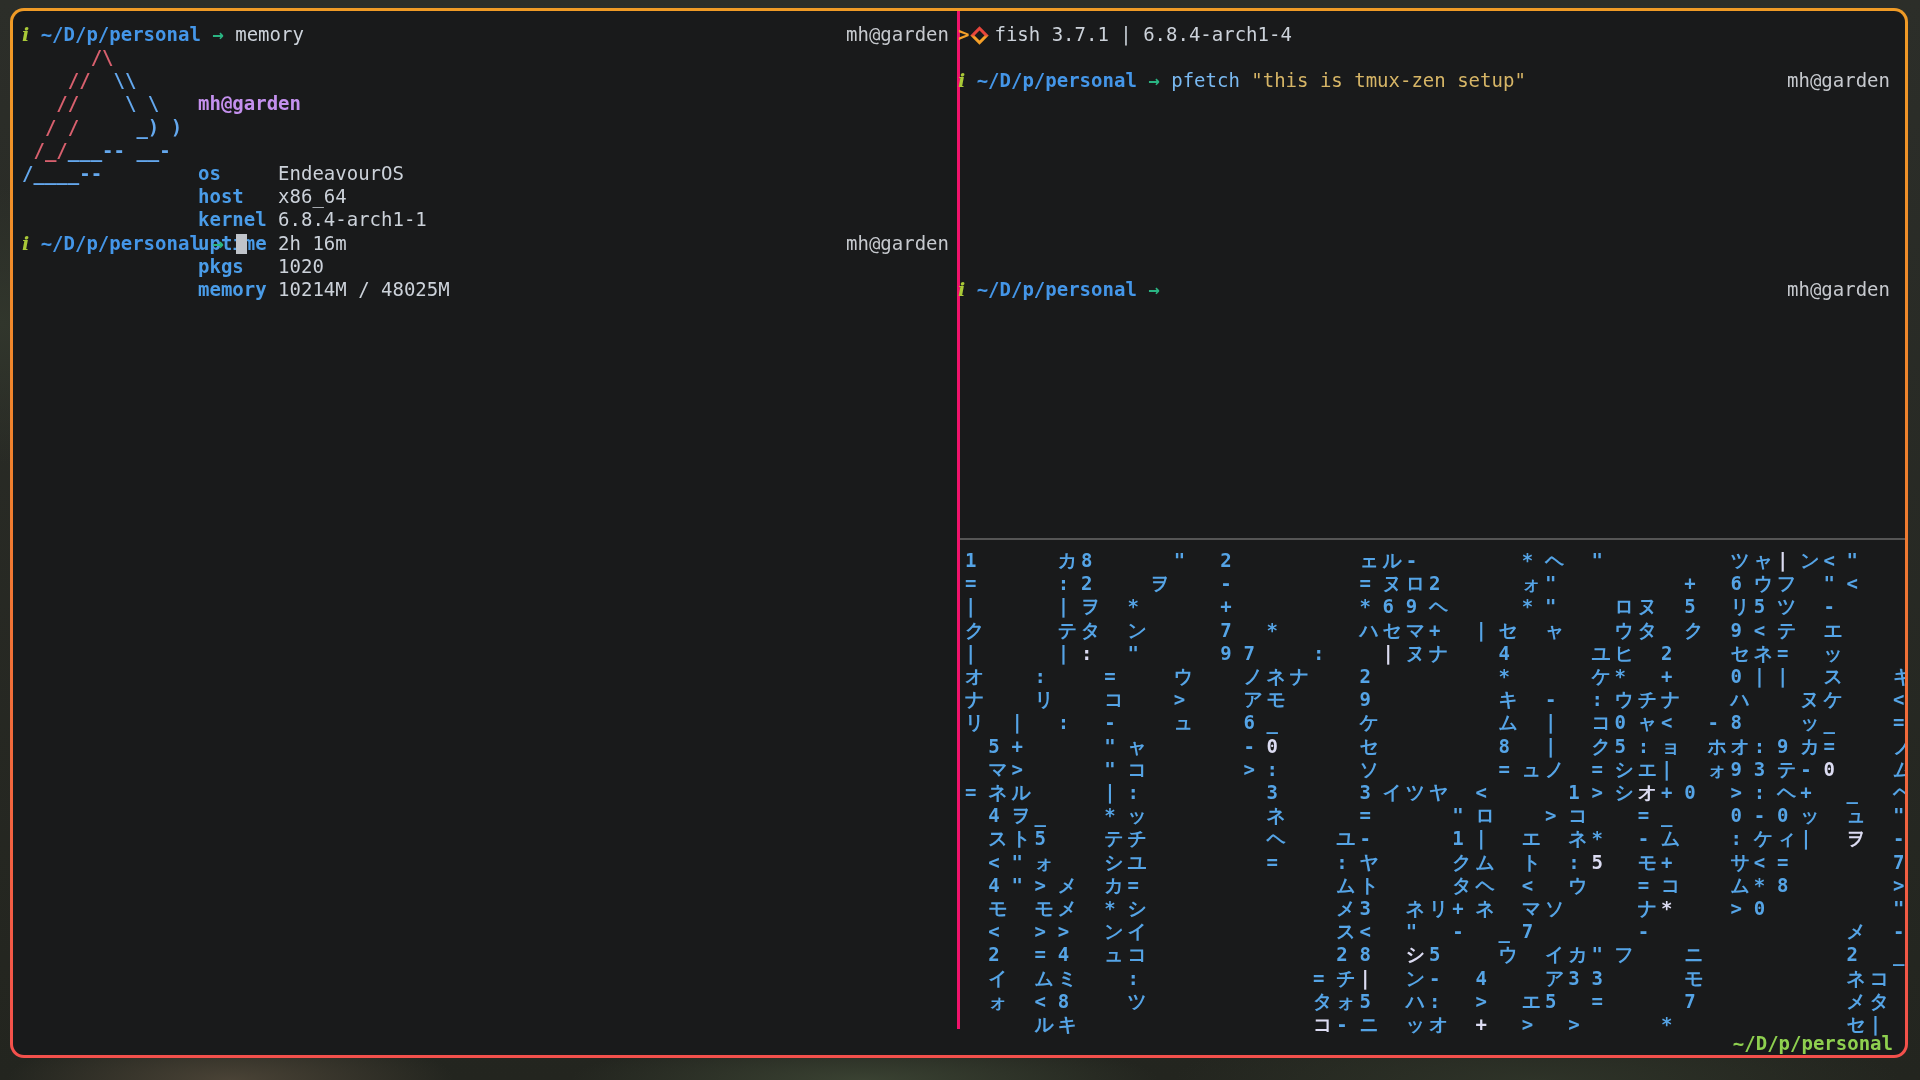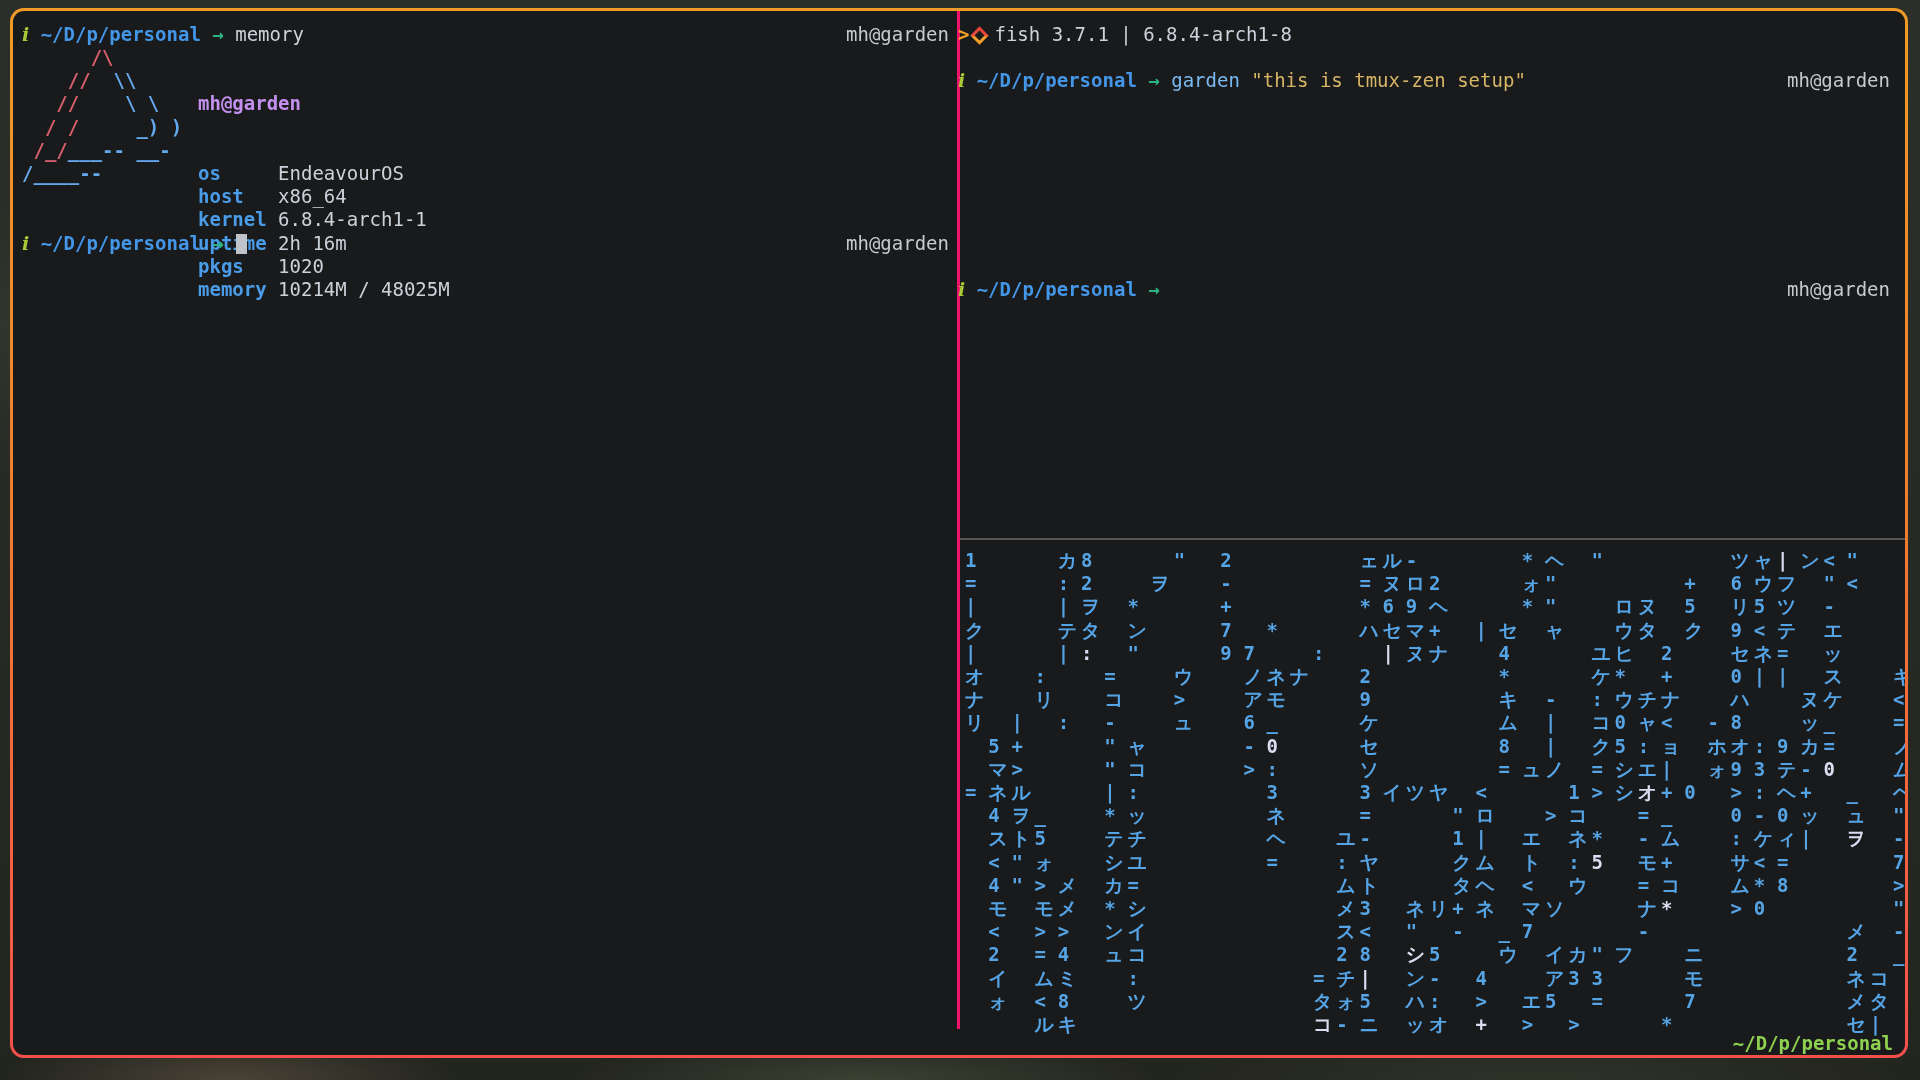--- a/index.html
+++ b/index.html
@@ -93,23 +93,23 @@
       <div><span class="pf-label">os</span><span class="pf-value">EndeavourOS</span></div><div><span class="pf-label">host</span><span class="pf-value">x86_64</span></div><div><span class="pf-label">kernel</span><span class="pf-value">6.8.4-arch1-1</span></div><div><span class="pf-label">uptime</span><span class="pf-value">2h 16m</span></div><div><span class="pf-label">pkgs</span><span class="pf-value">1020</span></div><div><span class="pf-label">memory</span><span class="pf-value">10214M / 48025M</span></div></div>
 
       <div class="line" style="top:208.8px"><span class="psym">i</span><span> </span><span class="ppath">~/D/p/personal</span><span> </span><span class="parrow">→</span><span> </span><span class="cursor"></span></div>
       <div class="rline" style="top:208.8px">mh@garden</div>
     </div>
 
     <div class="vdiv"></div>
     <div class="hdiv"></div>
 
     <div class="pane pane-rt">
-      <div class="line" style="top:0"><span class="greet-chevron">&gt;</span><span class="diamond-outer"><span class="diamond-inner"></span></span><span class="greet-text">fish 3.7.1 | 6.8.4-arch1-8</span></div>
-
-      <div class="line" style="top:46.4px"><span class="psym">i</span><span> </span><span class="ppath">~/D/p/personal</span><span> </span><span class="parrow">→</span><span> </span><span class="pcmd2">garden</span><span> </span><span class="pstr">"this is tmux-zen setup"</span></div>
+      <div class="line" style="top:0"><span class="greet-chevron">&gt;</span><span class="diamond-outer"><span class="diamond-inner"></span></span><span class="greet-text">fish 3.7.1 | 6.8.4-arch1-4</span></div>
+
+      <div class="line" style="top:46.4px"><span class="psym">i</span><span> </span><span class="ppath">~/D/p/personal</span><span> </span><span class="parrow">→</span><span> </span><span class="pcmd2">pfetch</span><span> </span><span class="pstr">"this is tmux-zen setup"</span></div>
       <div class="rline" style="top:46.4px">mh@garden</div>
 
 
       <div class="line" style="top:255.2px"><span class="psym">i</span><span> </span><span class="ppath">~/D/p/personal</span><span> </span><span class="parrow">→</span></div>
       <div class="rline" style="top:255.2px">mh@garden</div>
     </div>
 
     <div class="pane pane-matrix">
         <span class="matrix-cell" style="left: 0px; top: 0px;">1</span>
         <span class="matrix-cell" style="left: 92.8px; top: 0px;">カ</span>

